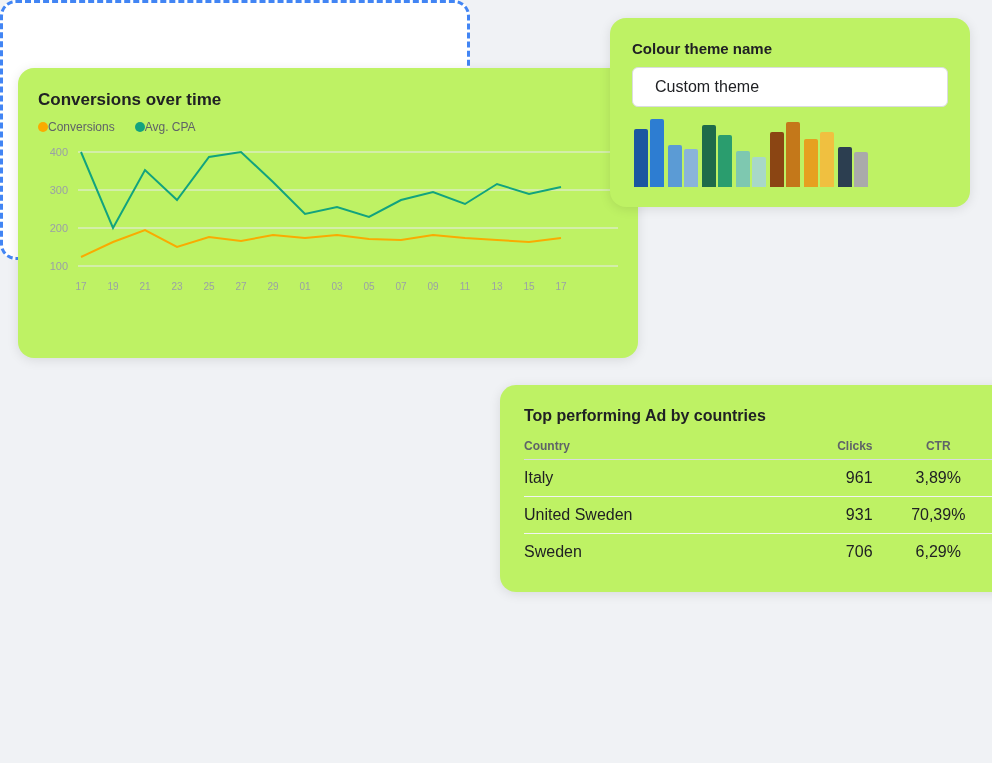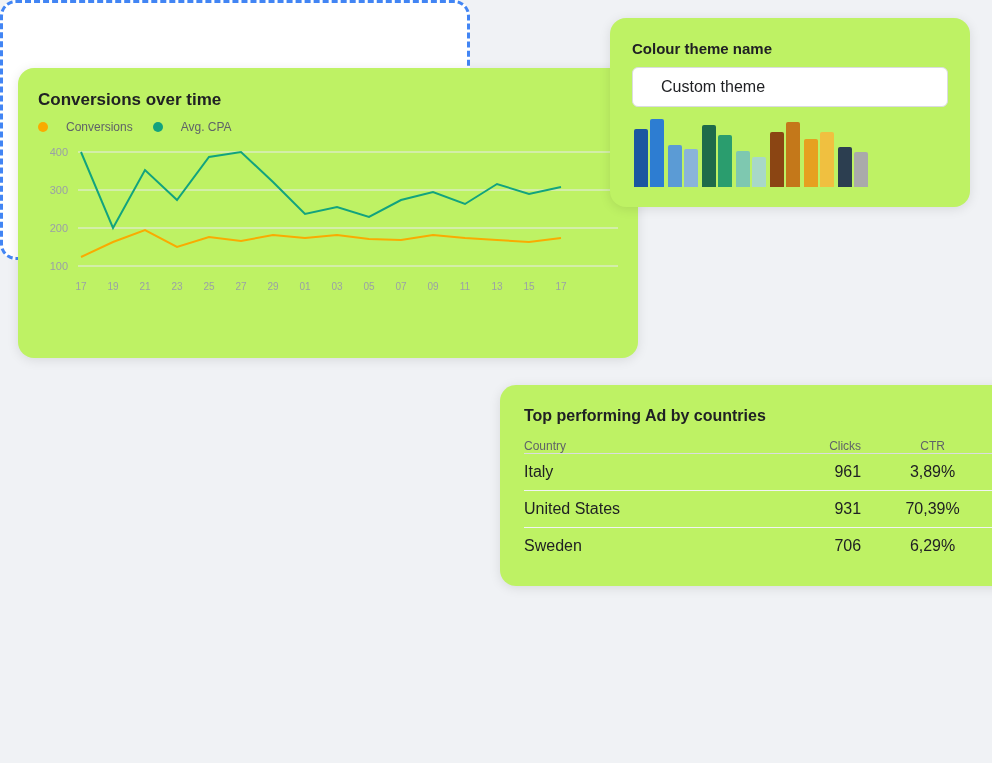--- a/index.html
+++ b/index.html
@@ -30,21 +30,21 @@
     #theme-card .theme-label {
       font-size: 15px;
       font-weight: 700;
       color: #202124;
       margin-bottom: 10px;
     }
     #theme-card input {
       width: 100%;
       border: 1.5px solid #dadce0;
       border-radius: 6px;
-      padding: 10px 28px;
+      padding: 10px 22px;
       font-size: 16px;
       color: #202124;
       outline: none;
       margin-bottom: 14px;
     }
     .color-bars-mini {
       display: flex;
       align-items: flex-end;
       gap: 4px;
       height: 70px;
@@ -75,21 +75,21 @@
       margin-bottom: 10px;
     }
     .legend {
       display: flex;
       gap: 20px;
       margin-bottom: 8px;
     }
     .legend-item {
       display: flex;
       align-items: center;
-      gap: 18px;
+      gap: 0;
       font-size: 12px;
       color: #5f6368;
     }
     .legend-dot {
       width: 10px;
       height: 10px;
       border-radius: 50%;
     }
     .chart-area {
       position: relative;
@@ -138,22 +138,23 @@
       margin-bottom: 14px;
     }
     table {
       width: 100%;
       border-collapse: collapse;
       font-size: 13px;
     }
     thead th {
       text-align: left;
       color: #5f6368;
-      font-weight: 400;
+      font-weight: 700;
       font-size: 12px;
+      padding-bottom: 6px;
       border-bottom: 1.5px solid #dadce0;
     }
     tbody td {
       padding: 9px 0;
       color: #202124;
       font-size: 16px;
       border-bottom: 1px solid #f1f3f4;
     }
     tbody tr:last-child td { border-bottom: none; }
     th:nth-child(2), td:nth-child(2) { text-align: right; }
@@ -260,21 +261,21 @@
         <th>CTR</th>
       </tr>
     </thead>
     <tbody id="table-body">
     <tr>
           <td>Italy</td>
           <td>961</td>
           <td>3,89%</td>
         </tr>
         <tr>
-          <td>United States</td>
+          <td>United Sweden</td>
           <td>931</td>
           <td>70,39%</td>
         </tr>
         <tr>
           <td>Sweden</td>
           <td>706</td>
           <td>6,29%</td>
         </tr>
       </tbody>
   </table>

